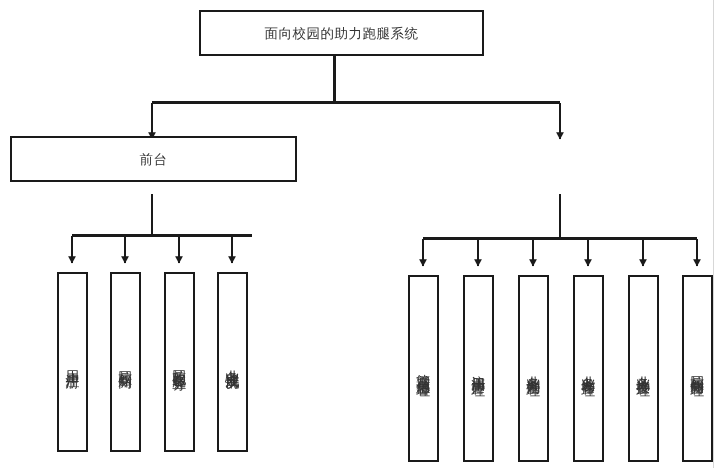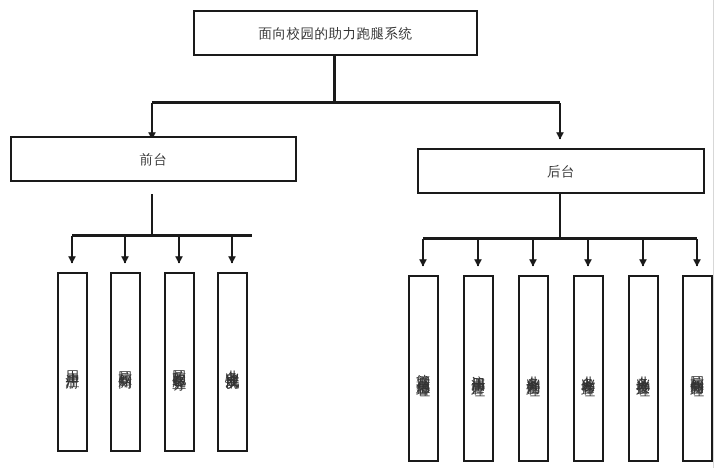--- a/index.html
+++ b/index.html
@@ -98,31 +98,28 @@
       <path d="M423,238.5 L697,238.5"></path>
       <path d="M423,238.5 L423,266" marker-end="url(#arrow)"></path>
       <path d="M478,238.5 L478,266" marker-end="url(#arrow)"></path>
       <path d="M533,238.5 L533,266" marker-end="url(#arrow)"></path>
       <path d="M588,238.5 L588,266" marker-end="url(#arrow)"></path>
       <path d="M643,238.5 L643,266" marker-end="url(#arrow)"></path>
       <path d="M697,238.5 L697,266" marker-end="url(#arrow)"></path>
     </g>
   </svg>
 
-  <div class="node root" style="left:193px; top:10px; width:285px; height:46px;">
+  <div class="node root" style="left:199px; top:10px; width:285px; height:46px;">
     <span class="node-label">面向校园的助力跑腿系统</span>
   </div>
 
   <div class="node branch" style="left:10px; top:136px; width:287px; height:46px;">
     <span class="node-label">前台</span>
   </div>
 
-  <div class="node branch" style="left:417px; top:148px; width:288px; height:46px;">
-    <span class="node-label">后台</span>
-  </div>
 
   <div class="node leaf" style="left:57px; top:272px; width:31px; height:180px;">
     <span class="node-label">用户注册</span>
   </div>
 
   <div class="node leaf" style="left:110px; top:272px; width:31px; height:180px;">
     <span class="node-label">校园新闻</span>
   </div>
 
   <div class="node leaf" style="left:164px; top:272px; width:31px; height:180px;">

